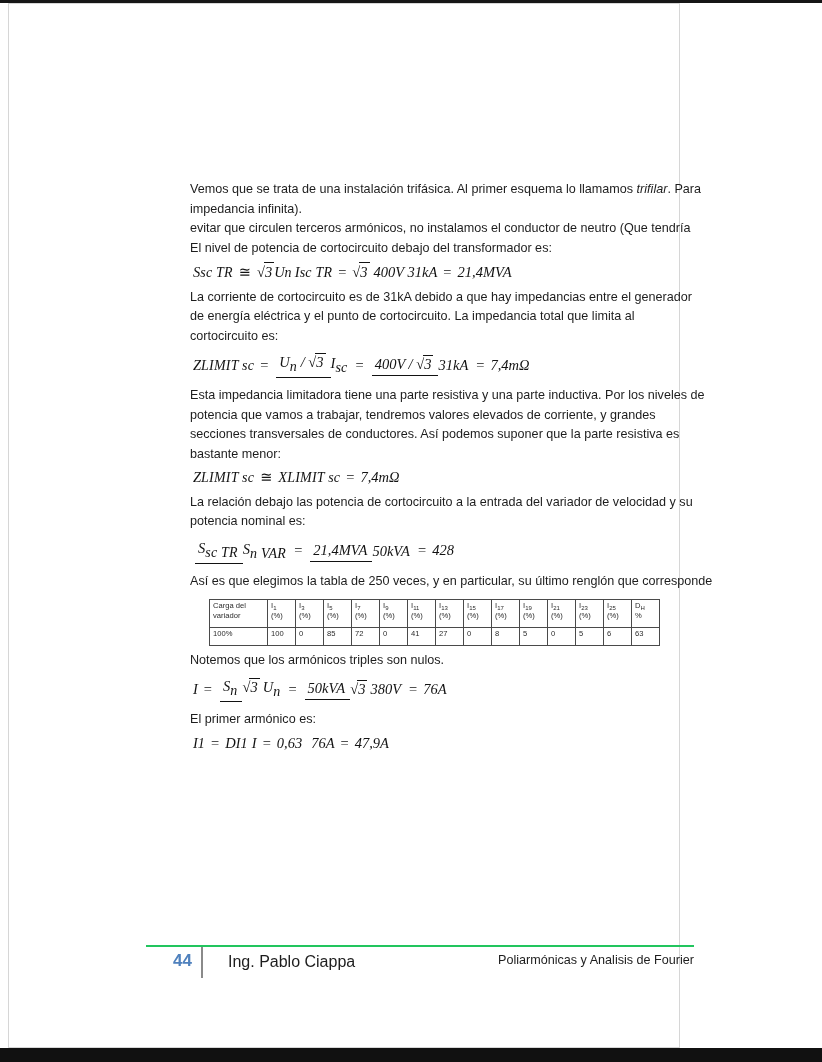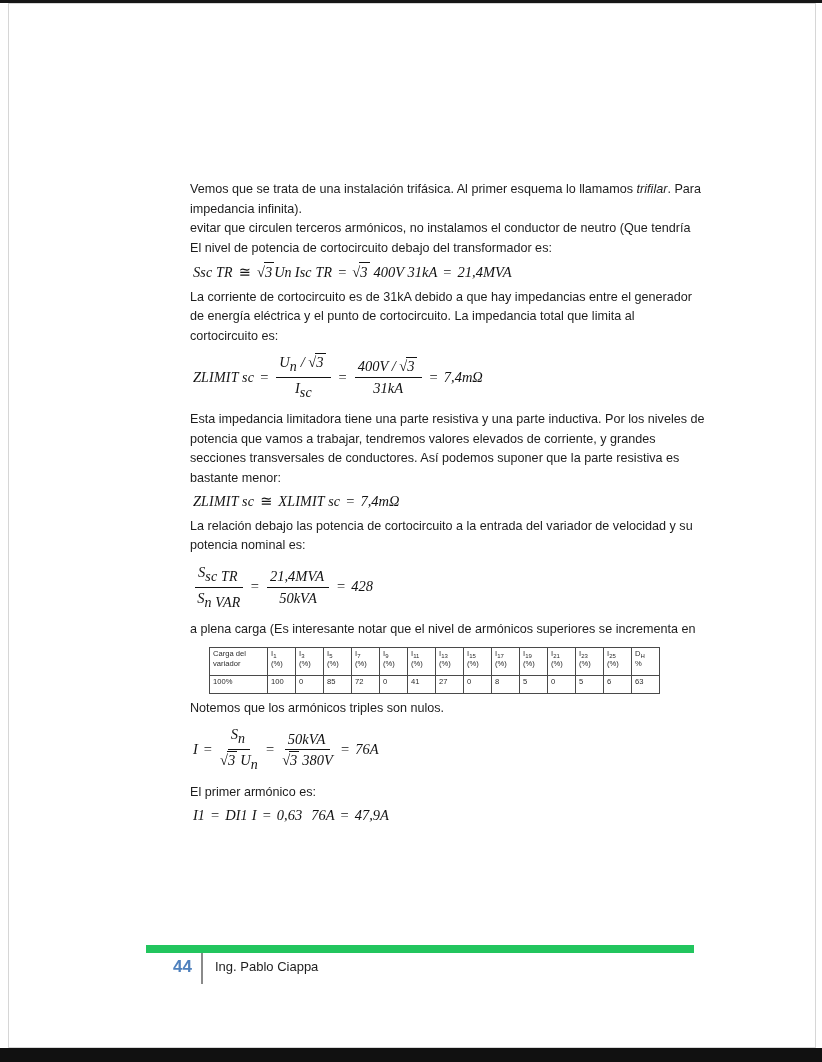--- a/index.html
+++ b/index.html
@@ -3,64 +3,64 @@
 <meta charset="utf-8">
 <style>
   html,body{margin:0;padding:0;}
   body{
     width:822px;height:1062px;position:relative;background:#ffffff;
     font-family:"Liberation Sans",sans-serif;color:#1c1c1c;overflow:hidden;
   }
   .top-bar{position:absolute;top:0;left:0;width:822px;height:3px;background:#161616;}
   .bottom-bar{position:absolute;top:1048px;left:0;width:822px;height:14px;background:#111111;}
   .page{
-    position:absolute;top:3px;left:8px;width:808px;height:1045px;
+    position:absolute;top:3px;left:8px;width:672px;height:1045px;
     background:#ffffff;border:1px solid #d6d6d6;box-sizing:border-box;
   }
   .content{
     position:absolute;left:181px;top:176px;width:496px;
     font-size:12.6px;line-height:19.5px;color:#1d1d1d;
   }
   .tl{white-space:nowrap;}
   .it{font-style:italic;}
   
   .formula{
     font-family:"Liberation Serif",serif;font-style:italic;font-size:14.5px;color:#121212;
     display:flex;align-items:center;margin:4px 0 5px 3px;white-space:nowrap;
   }
   .formula sub{font-size:14px;font-style:italic;letter-spacing:.2px;}
   .op{font-style:normal;margin:0 6px;}
-  .frac{display:inline-flex;flex-direction:column;align-items:center;line-height:1.3;margin:0 2px;}
+  .frac{display:inline-flex;flex-direction:row;align-items:flex-start;line-height:1.3;margin:0 2px;}
   .num{border-bottom:1px solid #121212;padding:0 5px 1px 3px;}
   .den{padding-top:1px;}
   .radicand{border-top:1px solid #121212;padding:0 2px 0 1px;margin-left:-1px;}
   .f-tall{margin:7px 0 8px 3px;}
   
   table.harm{
     border-collapse:collapse;margin:8px 0 5px 19px;
     font-size:7.6px;line-height:1.3;color:#2b2b2b;table-layout:fixed;
   }
   table.harm th,table.harm td{
     border:1px solid #4a4a4a;padding:1px 2px 6px 3px;font-weight:normal;
     text-align:left;vertical-align:top;overflow:hidden;
   }
   table.harm th{width:22px;}
   table.harm th.corner{width:52px;}
   table.harm sub{font-size:6px;vertical-align:baseline;position:relative;top:2px;}
   
   .footer{
     position:absolute;left:137px;top:941px;width:548px;
-    border-top:8px solid #22c55e;display:flex;align-items:flex-start;
+    border-top:2px solid #22c55e;display:flex;align-items:flex-start;
   }
   .page-num{
     color:#4f81bd;font-weight:bold;font-size:17px;width:46px;text-align:right;
     padding:4px 9px 0 0;line-height:1.2;
   }
   .v-div{border-left:2px solid #8a8a8a;height:31px;}
-  .author{padding:6px 0 0 12px;font-size:13px;color:#1d1d1d;}
+  .author{padding:6px 0 0 25px;font-size:16px;color:#1d1d1d;}
   .book{margin-left:auto;padding-top:6px;font-size:12.6px;color:#1d1d1d;}
 </style>
 </head>
 <body>
 
 <div class="top-bar"></div>
 <div class="page">
   <div class="content">
 
     <div>
@@ -145,21 +145,21 @@
       <span class="op">=</span>
       <span class="frac">
         <span class="num">21,4MVA</span>
         <span class="den">50kVA</span>
       </span>
       <span class="op">=</span>
       <span>428</span>
     </div>
 
     <div>
-      <div class="tl">a plena carga (Es interesante notar que el nivel de armónicos superiores se incrementa en</div>
+      <div class="tl">Así es que elegimos la tabla de 250 veces, y en particular, su último renglón que corresponde</div>
     </div>
 
     <table class="harm">
       <thead>
           <tr id="thead-row">
             <th class="corner">Carga del variador</th>
             <th><span>I</span><sub>1</sub><div>(%)</div></th>
             <th><span>I</span><sub>3</sub><div>(%)</div></th>
             <th><span>I</span><sub>5</sub><div>(%)</div></th>
             <th><span>I</span><sub>7</sub><div>(%)</div></th>
@@ -229,15 +229,16 @@
       <span class="op">=</span>
       <span>47,9A</span>
     </div>
 
   </div>
 
   <div class="footer">
     <span class="page-num">44</span>
     <span class="v-div"></span>
     <span class="author">Ing. Pablo Ciappa</span>
+    <span class="book">Poliarmónicas y Analisis de Fourier</span>
   </div>
 </div>
 <div class="bottom-bar"></div>
 
 </body></html>

